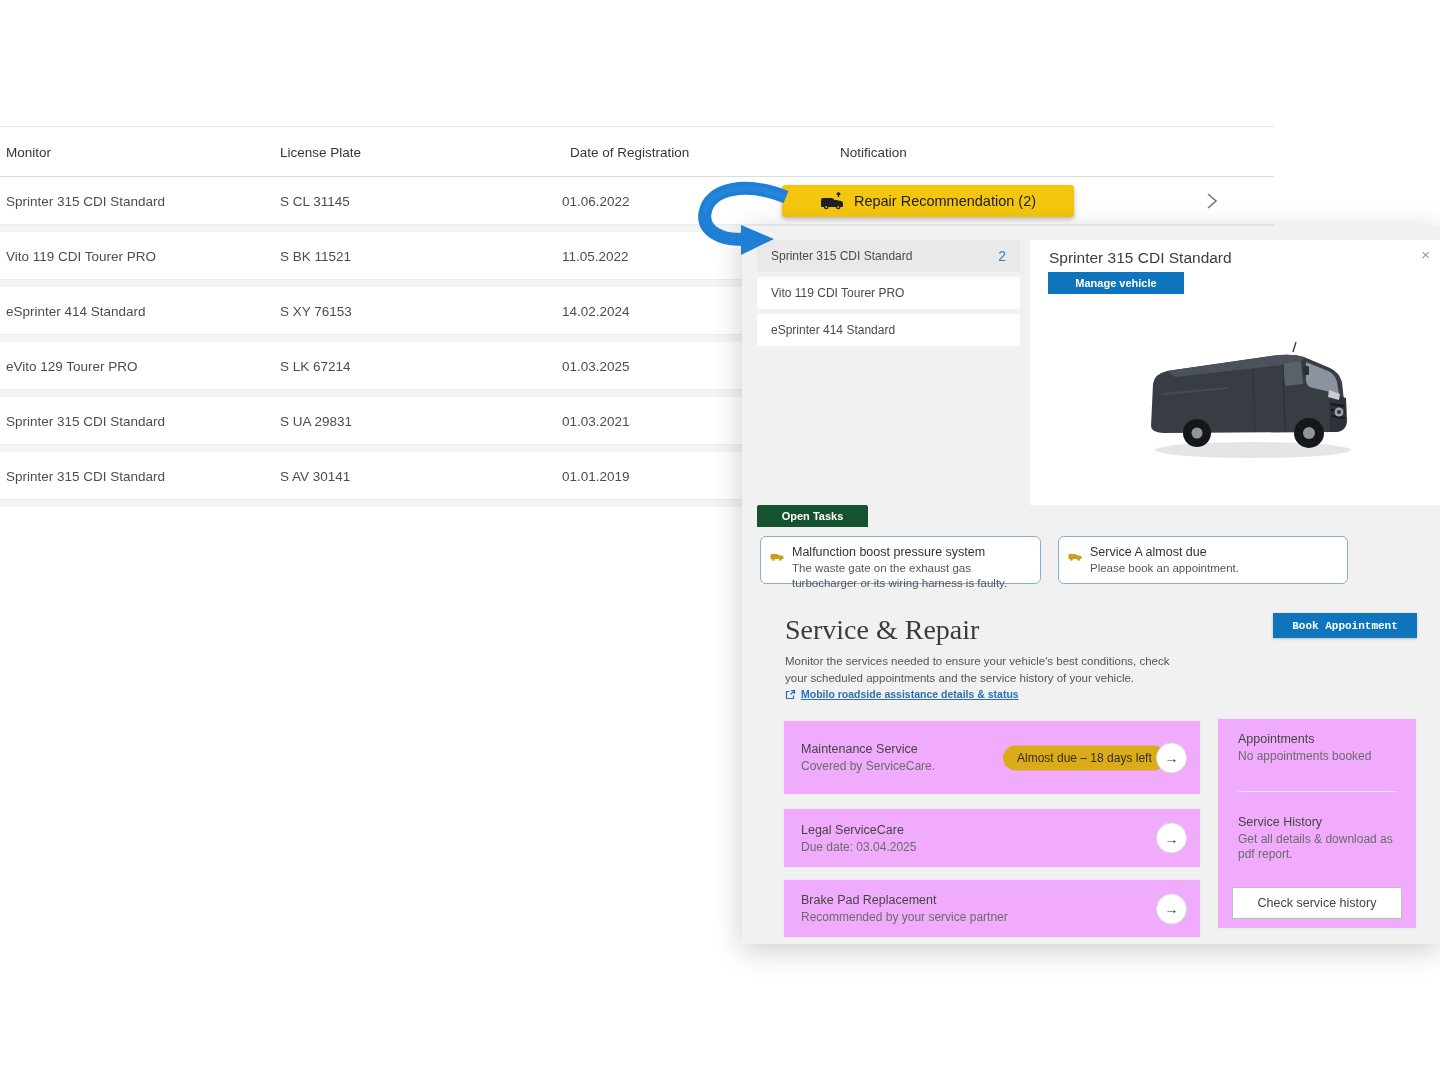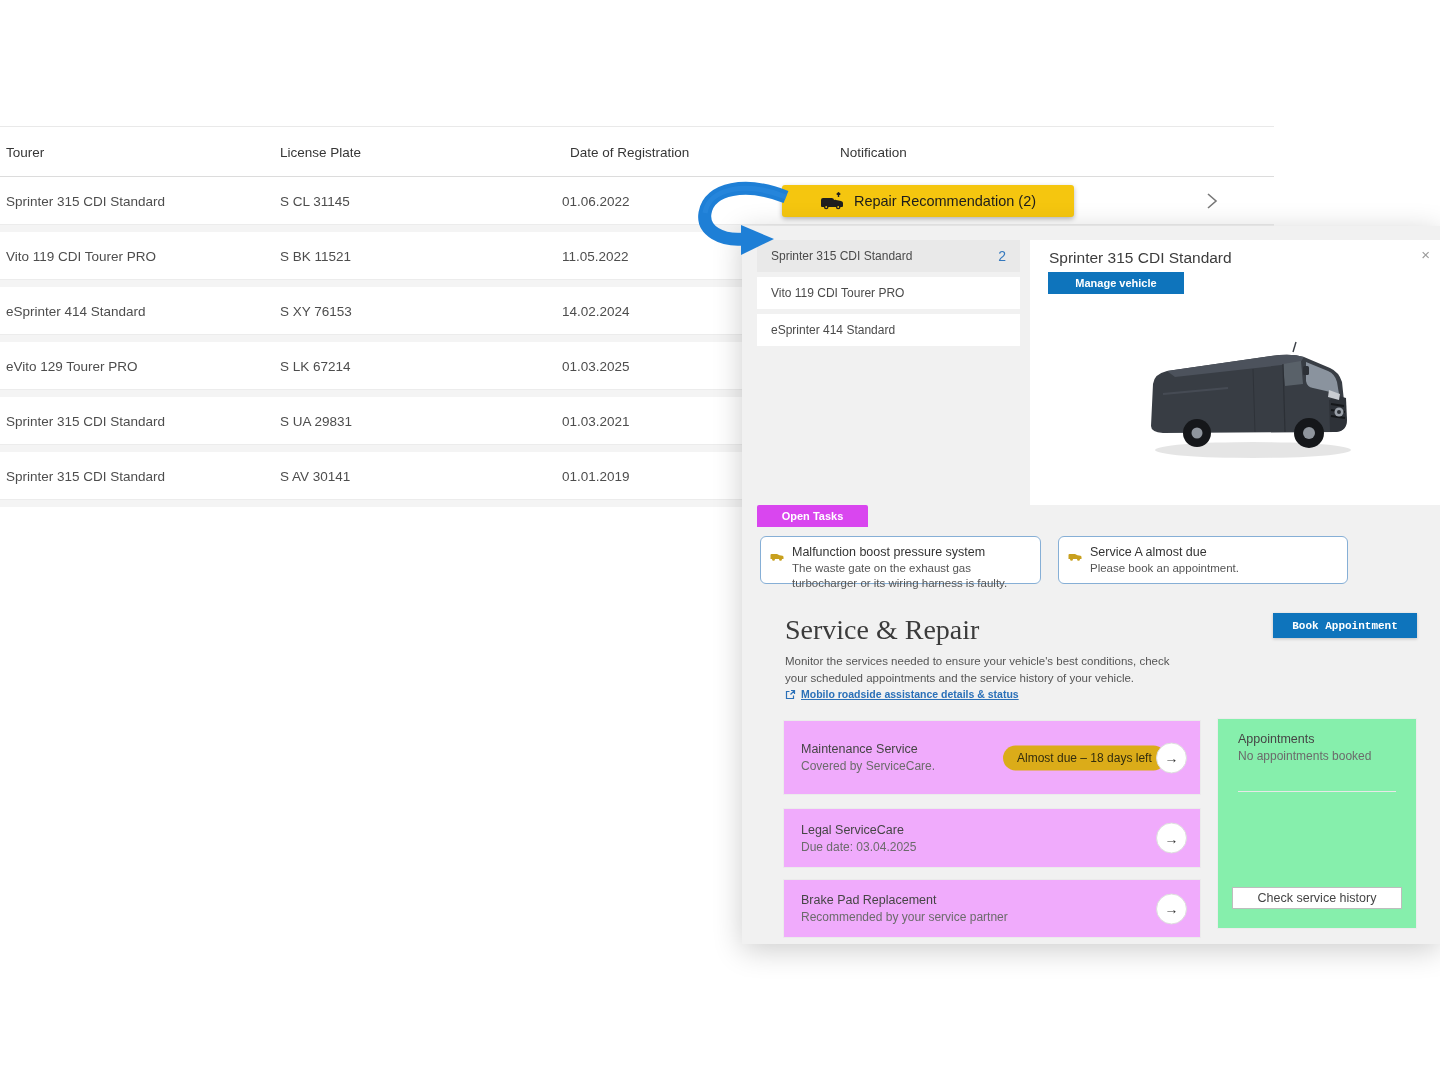--- a/index.html
+++ b/index.html
@@ -43,21 +43,21 @@
   .detail-card { position:absolute; left:288px; top:14px; width:410px; height:265px; background:#fff; }
   .detail-title { position:absolute; left:19px; top:9px; font-size:15.5px; color:#3c3c3c; }
   .manage-btn { position:absolute; left:18px; top:32px; width:136px; height:22px;
                 background:#0E74BC; color:#fff; border:none; font-family:"Liberation Sans",sans-serif;
                 font-size:11px; font-weight:bold; cursor:pointer; }
   .close-btn { position:absolute; right:10px; top:6px; background:none; border:none;
                color:#9a9a9a; font-size:15px; cursor:pointer; font-family:"Liberation Sans",sans-serif; }
   .van-art { position:absolute; left:103px; top:96px; width:238px; height:132px; }
 
   .tasks-tab { position:absolute; left:15px; top:279px; width:111px; height:22px;
-               background:#d946ef; color:#fff; border:none; border-radius:2px 2px 0 0;
+               background:#14532d; color:#fff; border:none; border-radius:2px 2px 0 0;
                font-family:"Liberation Sans",sans-serif; font-size:11px; font-weight:bold; cursor:pointer; }
   .task-card { position:absolute; top:310px; height:48px; background:#fff;
                border:1px solid #86AFD6; border-radius:6px; padding:8px 8px 8px 31px; cursor:pointer; }
   .task-card.t0 { left:18px; width:281px; }
   .task-card.t1 { left:316px; width:290px; }
   .task-icon { position:absolute; left:9px; top:11px; }
   .task-title { font-size:12.5px; color:#333; margin-bottom:2px; }
   .task-desc { font-size:11.5px; color:#555; line-height:1.3; }
 
   .sr-heading { position:absolute; left:43px; top:388px; font-family:"Liberation Serif", serif;
@@ -78,38 +78,38 @@
   .svc-sub { font-size:12px; color:#6b6b6b; }
   .badge { position:absolute; left:219px; top:50%; transform:translateY(-50%); height:25px;
            padding:0 14px; border-radius:13px; background:#DBAC19; color:#332d0e;
            font-size:12px; line-height:25px; white-space:nowrap; }
   .arrow-circle { position:absolute; right:13px; top:50%; transform:translateY(-50%);
                   width:31px; height:31px; border:1px solid #ddd; border-radius:50%; background:#fff;
                   display:flex; align-items:center; justify-content:center; color:#333;
                   font-size:14px; cursor:pointer; font-family:"Liberation Sans",sans-serif; }
 
   .right-panel { position:absolute; left:475px; top:492px; width:200px; height:211px;
-                 background:#86efac; border:1px solid #ececec; }
+                 background:#f0abfc; border:1px solid #ececec; }
   .rp-block { position:absolute; left:20px; }
   .rp-appts { top:13px; } .rp-hist { top:96px; width:160px; }
   .rp-title { font-size:12.5px; color:#454545; margin-bottom:3px; }
   .rp-sub { font-size:12px; color:#6b6b6b; line-height:1.28; }
   .rp-divider { position:absolute; left:20px; top:72px; width:158px; height:1px; background:#e8e8e8; }
-  .check-btn { position:absolute; left:14px; top:168px; width:170px; height:22px; background:#fff;
+  .check-btn { position:absolute; left:14px; top:168px; width:170px; height:32px; background:#fff;
                border:1px solid #bdbdbd; font-family:"Liberation Sans",sans-serif; font-size:12.5px;
                color:#444; cursor:pointer; }
 </style>
 </head>
 <body>
 
 <div class="stage">
 
   <div class="table-region">
     <div class="t-header">
-      <span class="h-vehicle">Tourer</span>
+      <span class="h-vehicle">Monitor</span>
       <span class="h-plate">License Plate</span>
       <span class="h-date">Date of Registration</span>
       <span class="h-notif">Notification</span>
     </div>
 
     <div class="trow">
       <span class="cell c-vehicle">Sprinter 315 CDI Standard</span>
       <span class="cell c-plate">S CL 31145</span>
       <span class="cell c-date">01.06.2022</span>
       <button class="notif-btn">
@@ -277,17 +277,21 @@
         <span>→</span>
       </button>
     </div>
 
     <div class="right-panel">
       <div class="rp-block rp-appts">
         <div class="rp-title">Appointments</div>
         <div class="rp-sub">No appointments booked</div>
       </div>
       <div class="rp-divider"></div>
+      <div class="rp-block rp-hist">
+        <div class="rp-title">Service History</div>
+        <div class="rp-sub">Get all details &amp; download as pdf report.</div>
+      </div>
       <button class="check-btn">Check service history</button>
     </div>
 
   </div>
 </div>
 
 </body></html>

